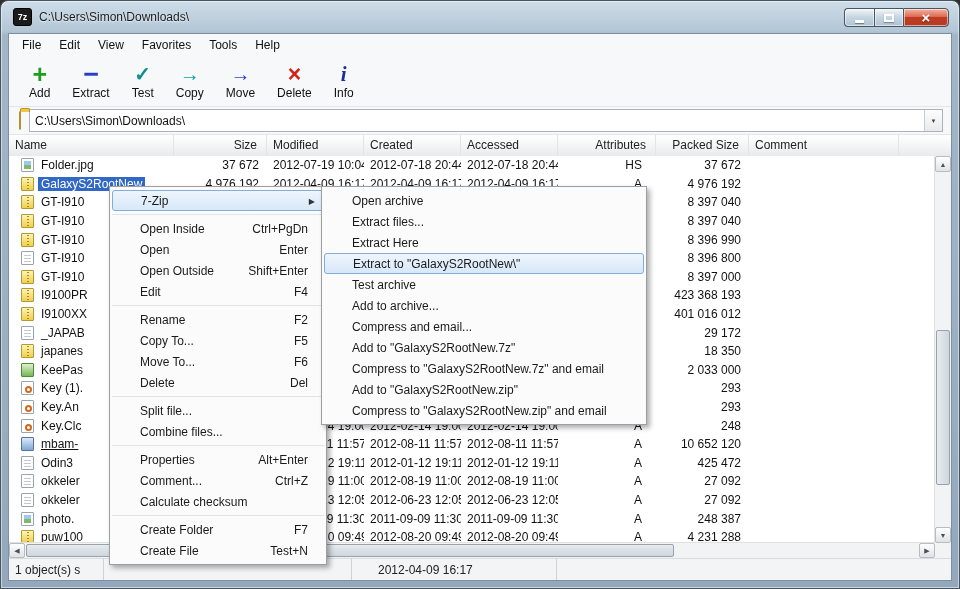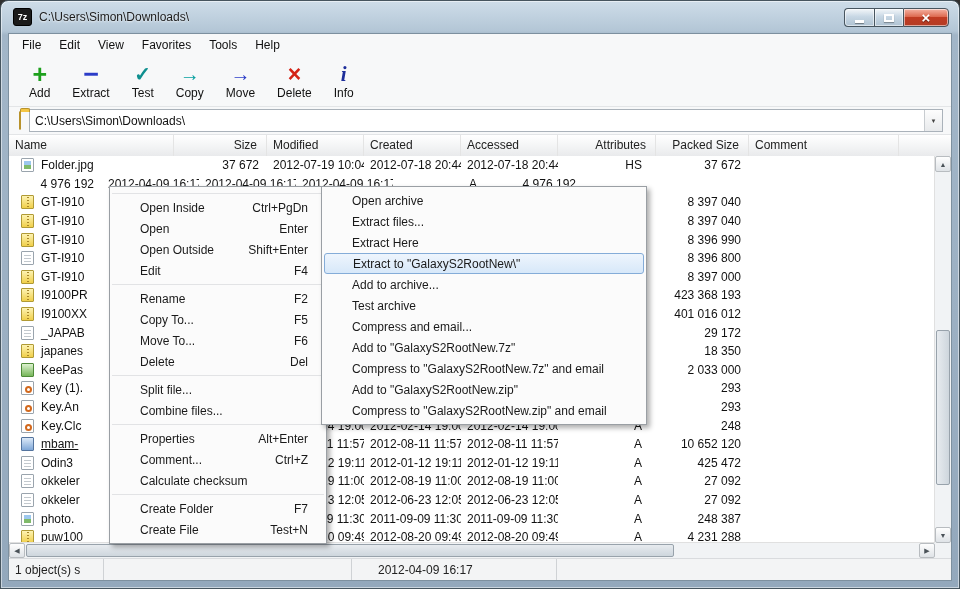--- a/index.html
+++ b/index.html
@@ -217,20 +217,24 @@
             </div>
             <div class="cell num" style="width: 93px;">37 672</div>
             <div class="cell date" style="width: 97px;">2012-07-19 10:04</div>
             <div class="cell date" style="width: 97px;">2012-07-18 20:44</div>
             <div class="cell date" style="width: 97px;">2012-07-18 20:44</div>
             <div class="cell attr" style="width: 98px;">HS</div>
             <div class="cell num" style="width: 93px;">37 672</div>
             <div class="cell txt" style="width: 150px;"></div>
           </div>
           <div class="row">
+            <div class="cell name" style="width: 165px;">
+              <span class="fic archive-icon"></span>
+              <span class="ntext sel">GalaxyS2RootNew</span>
+            </div>
             <div class="cell num" style="width: 93px;">4 976 192</div>
             <div class="cell date" style="width: 97px;">2012-04-09 16:17</div>
             <div class="cell date" style="width: 97px;">2012-04-09 16:17</div>
             <div class="cell date" style="width: 97px;">2012-04-09 16:17</div>
             <div class="cell attr" style="width: 98px;">A</div>
             <div class="cell num" style="width: 93px;">4 976 192</div>
             <div class="cell txt" style="width: 150px;"></div>
           </div>
           <div class="row">
             <div class="cell name" style="width: 165px;">
@@ -504,20 +508,24 @@
 
     <div class="statusbar">
       <div class="sp p1">1 object(s) s</div>
       <div class="sp p2"></div>
       <div class="sp p3">2012-04-09 16:17</div>
       <div class="sp p4"></div>
     </div>
   </div>
 
   <div class="menu ctx">
+      <div class="mitem hl">
+        <span class="mlabel">7-Zip</span>
+        <span class="marrow">▶</span>
+      </div>
       <div class="msep"></div>
       <div class="mitem">
         <span class="mlabel">Open Inside</span>
         <span class="mshort">Ctrl+PgDn</span>
       </div>
       <div class="mitem">
         <span class="mlabel">Open</span>
         <span class="mshort">Enter</span>
       </div>
       <div class="mitem">
@@ -581,24 +589,24 @@
       <div class="mitem">
         <span class="mlabel">Extract files...</span>
       </div>
       <div class="mitem">
         <span class="mlabel">Extract Here</span>
       </div>
       <div class="mitem hl">
         <span class="mlabel">Extract to "GalaxyS2RootNew\"</span>
       </div>
       <div class="mitem">
+        <span class="mlabel">Test archive</span>
+      </div>
+      <div class="mitem">
         <span class="mlabel">Add to archive...</span>
-      </div>
-      <div class="mitem">
-        <span class="mlabel">Test archive</span>
       </div>
       <div class="mitem">
         <span class="mlabel">Compress and email...</span>
       </div>
       <div class="mitem">
         <span class="mlabel">Add to "GalaxyS2RootNew.7z"</span>
       </div>
       <div class="mitem">
         <span class="mlabel">Compress to "GalaxyS2RootNew.7z" and email</span>
       </div>

